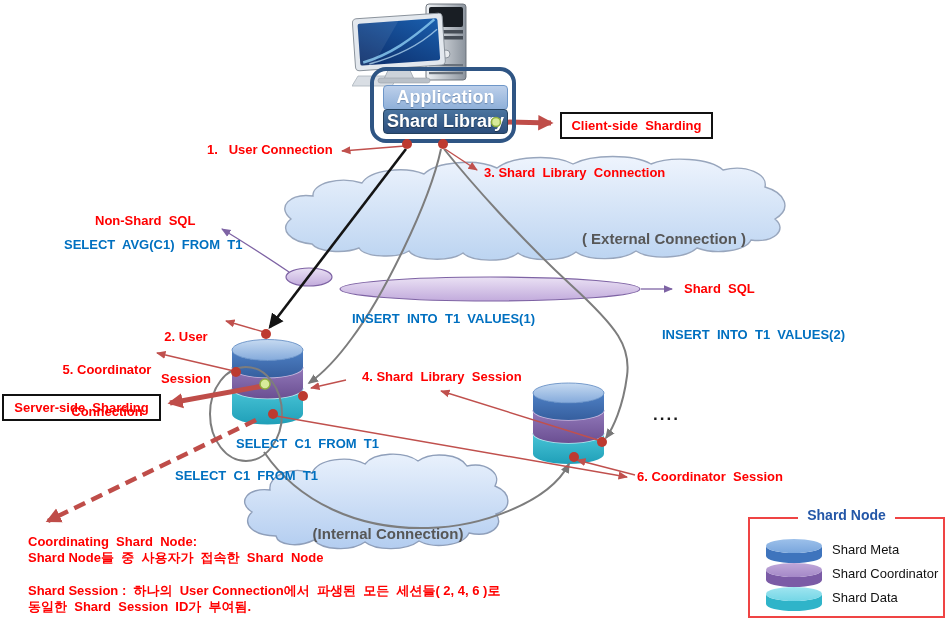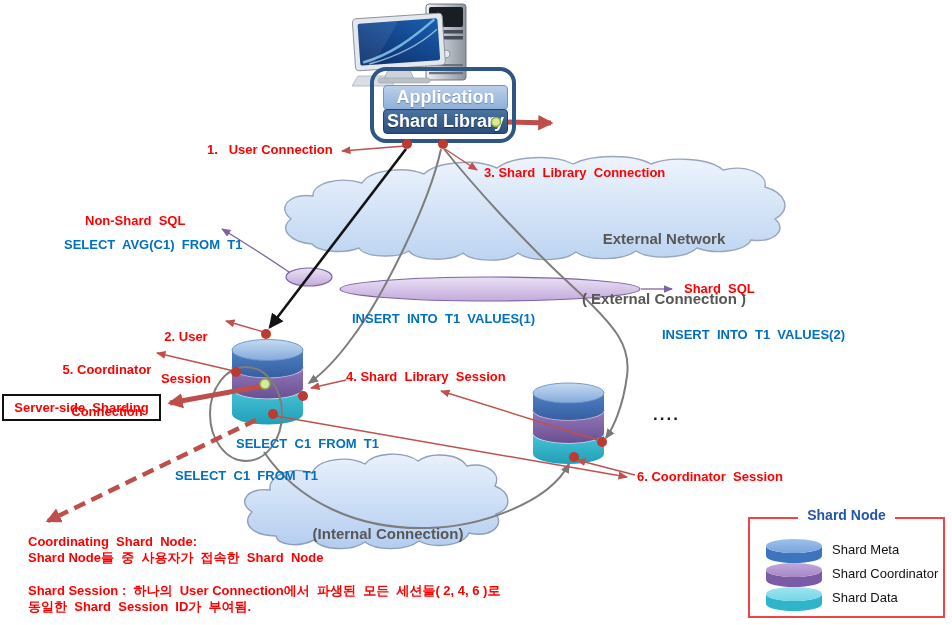--- a/index.html
+++ b/index.html
@@ -175,50 +175,50 @@
       <path d="M10,60 C38,54 60,40 84,22" stroke="#86c7ef" stroke-width="2.5" fill="none" opacity="0.85"></path>
       <path d="M16,62 C46,56 68,46 86,32" stroke="#bfe3fa" stroke-width="1.4" fill="none" opacity="0.7"></path>
       <path d="M7,21 L48,21 L20,63 L7,63 Z" fill="#ffffff" opacity="0.08"></path>
     </g>
   </svg>
 
   <div id="app-border"></div>
   <div id="btn-application" class="appbtn">Application</div>
   <div id="btn-shardlib" class="appbtn">Shard Library</div>
 
+  <div class="callout" style="left:560px;top:112px;width:149px;height:23px;">Client-side  Sharding</div>
   <div class="callout" style="left:2px;top:394px;width:155px;height:23px;">Server-side  Sharding</div>
 
   <div class="lbl" style="left:207px;top:143px;">1.   User Connection</div>
   <div class="lbl" style="left:484px;top:166px;">3. Shard  Library  Connection</div>
-  <div class="lbl" style="left:85px;top:214px;">Non-Shard  SQL</div>
+  <div class="lbl" style="left:95px;top:214px;">Non-Shard  SQL</div>
   <div class="lbl sql" style="left:64px;top:238px;">SELECT  AVG(C1)  FROM  T1</div>
   <div class="lbl" style="left:684px;top:282px;">Shard  SQL</div>
 
   <div class="lbl center" style="left:152px;top:302px;width:68px;">
     <div>2. User</div>
     <div>Session</div>
   </div>
 
   <div class="lbl sql" style="left:352px;top:312px;">INSERT  INTO  T1  VALUES(1)</div>
   <div class="lbl sql" style="left:638px;top:328px;margin-left:24px;">INSERT  INTO  T1  VALUES(2)</div>
 
   <div class="lbl center" style="left:53px;top:335px;width:108px;">
     <div>5. Coordinator</div>
     <div>Connection</div>
   </div>
 
-  <div class="lbl" style="left:346px;top:370px;">4. Shard  Library  Session</div>
+  <div class="lbl" style="left:362px;top:370px;">4. Shard  Library  Session</div>
   <div class="lbl sql" style="left:236px;top:437px;">SELECT  C1  FROM  T1</div>
   <div class="lbl sql" style="left:175px;top:469px;">SELECT  C1  FROM  T1</div>
   <div class="lbl" style="left:637px;top:470px;">6. Coordinator  Session</div>
 
   <div class="ellipsis" style="left:653px;top:405px;">....</div>
 
   <div class="net" style="left:556px;top:189px;width:216px;">
-    <div>External Network</div>
     <div>( External Connection )</div>
   </div>
   <div class="net" style="left:286px;top:484px;width:204px;">
     <div>(Internal Connection)</div>
   </div>
 
   <div class="lbl" style="left:28px;top:535px;">Coordinating  Shard  Node:</div>
   <div class="lbl" style="left:28px;top:551px;">Shard Node들  중  사용자가  접속한  Shard  Node</div>
   <div class="lbl" style="left:28px;top:584px;">Shard Session :  하나의  User Connection에서  파생된  모든  세션들( 2, 4, 6 )로</div>
   <div class="lbl" style="left:28px;top:600px;">동일한  Shard  Session  ID가  부여됨.</div>

